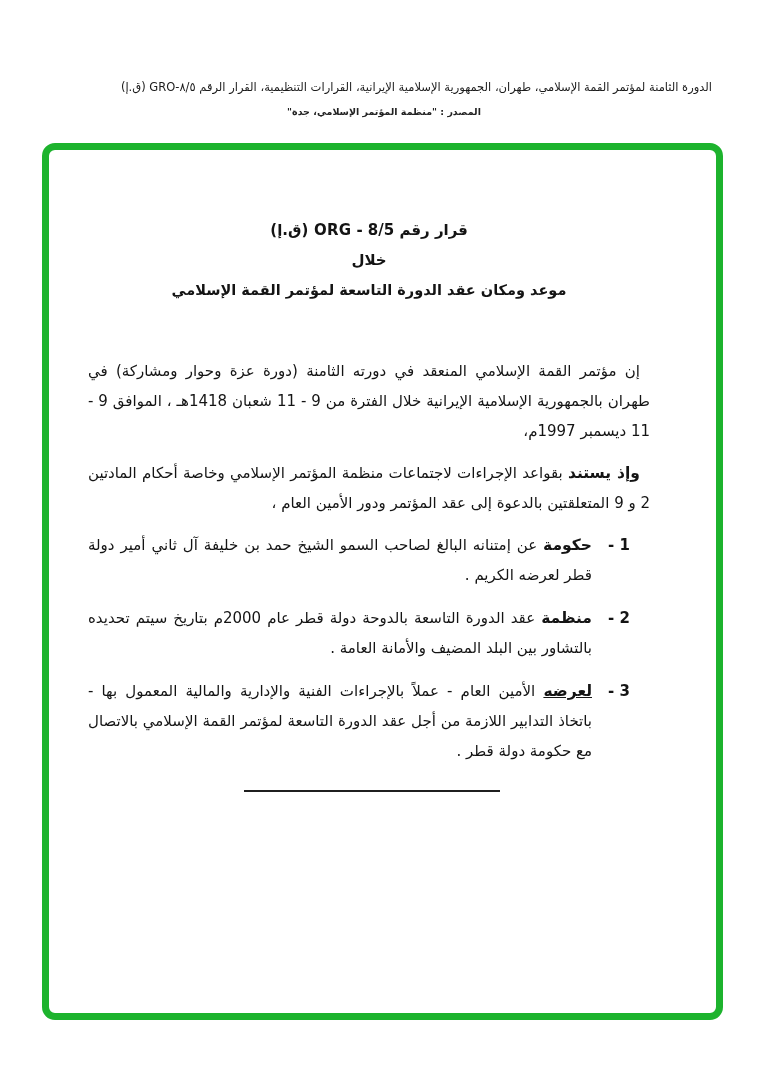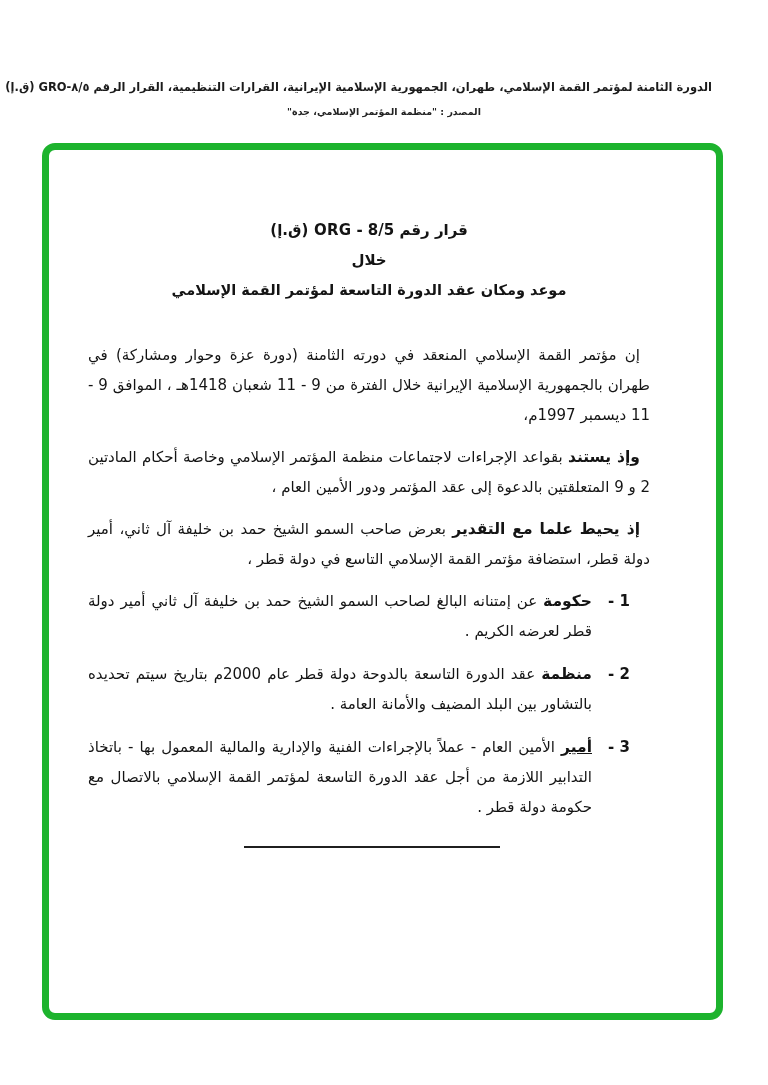--- a/index.html
+++ b/index.html
@@ -10,21 +10,21 @@
     font-family:"DejaVu Sans", sans-serif;
     color:#141414;
     direction:rtl;
     overflow:hidden;
   }
 
   
   .src-header {
     position:absolute; top:80px; right:56px; left:40px;
     text-align:right; white-space:nowrap;
-    font-size:11.5px; font-weight:bold; color:#1b1b1b;
+    font-size:11.5px; font-weight:normal; color:#1b1b1b;
   }
   .src-note {
     position:absolute; top:106px; right:0; left:0;
     text-align:center;
     font-size:9.5px; font-weight:bold; color:#222;
   }
 
   
   .frame {
     position:absolute; left:42px; top:143px;
@@ -33,21 +33,21 @@
     border-radius:13px;
     background:#ffffff;
   }
   .content {
     padding:66px 66px 0 39px;   
     font-size:15px;
     line-height:30px;
   }
 
   
-  .title-block { text-align:center; font-weight:bold; line-height:28px; margin-bottom:36px; }
+  .title-block { text-align:center; font-weight:bold; line-height:28px; margin-bottom:52px; }
   .title-block .t1 { font-size:15px; letter-spacing:.2px; }
   .title-block .t2 { font-size:15px; margin-top:2px; }
   .title-block .t3 { font-size:14.5px; margin-top:2px; }
 
   
   .para {
     text-align:justify;
     margin-bottom:12px;
     text-indent:10px;
   }
@@ -90,30 +90,29 @@
       <div class="t1">قرار رقم 8/5 - ORG (ق.إ)</div>
       <div class="t2">خلال</div>
       <div class="t3">موعد ومكان عقد الدورة التاسعة لمؤتمر القمة الإسلامي</div>
     </div>
 
     <p class="para"><b></b><span>إن مؤتمر القمة الإسلامي المنعقد في دورته الثامنة (دورة عزة وحوار ومشاركة) في طهران بالجمهورية الإسلامية الإيرانية خلال الفترة من 9 - 11 شعبان 1418هـ ، الموافق 9 - 11 ديسمبر 1997م،</span></p>
 
 
     <p class="para"><b>وإذ يستند</b><span> بقواعد الإجراءات لاجتماعات منظمة المؤتمر الإسلامي وخاصة أحكام المادتين 2 و 9 المتعلقتين بالدعوة إلى عقد المؤتمر ودور الأمين العام ،</span></p>
 
-    <p class="para"><b>إذ يحيط علما مع التقدير</b><span> بعرض صاحب السمو الشيخ حمد بن خليفة آل ثاني، أمير دولة قطر، استضافة مؤتمر القمة الإسلامي التاسع في دولة قطر ،</span></p>
 
     <div>
       <div class="item">
         <span class="marker">1 -</span><b>حكومة</b><span> عن إمتنانه البالغ لصاحب السمو الشيخ حمد بن خليفة آل ثاني أمير دولة قطر لعرضه الكريم .</span>
       </div>
       <div class="item">
         <span class="marker">2 -</span><b>منظمة</b><span> عقد الدورة التاسعة بالدوحة دولة قطر عام 2000م بتاريخ سيتم تحديده بالتشاور بين البلد المضيف والأمانة العامة .</span>
       </div>
       <div class="item">
-        <span class="marker">3 -</span><b class="u">أمير</b><span> الأمين العام - عملاً بالإجراءات الفنية والإدارية والمالية المعمول بها - باتخاذ التدابير اللازمة من أجل عقد الدورة التاسعة لمؤتمر القمة الإسلامي بالاتصال مع حكومة دولة قطر .</span>
+        <span class="marker">3 -</span><b class="u">لعرضه</b><span> الأمين العام - عملاً بالإجراءات الفنية والإدارية والمالية المعمول بها - باتخاذ التدابير اللازمة من أجل عقد الدورة التاسعة لمؤتمر القمة الإسلامي بالاتصال مع حكومة دولة قطر .</span>
       </div>
     </div>
 
     <hr class="end-rule">
 
   </div>
 </div>
 
 </body></html>

